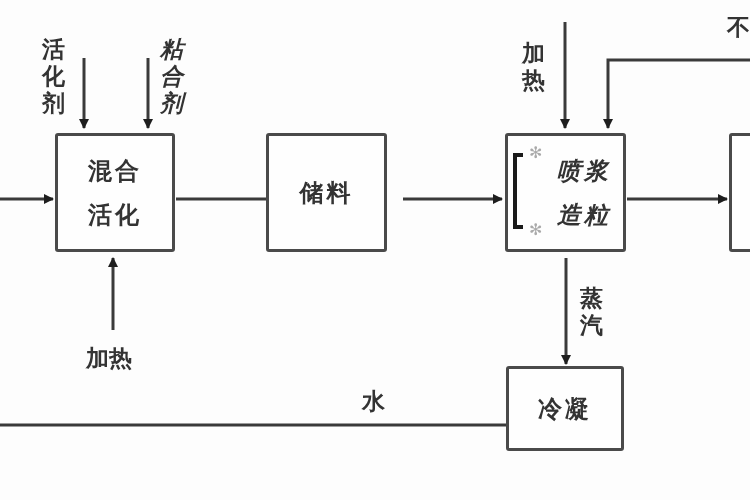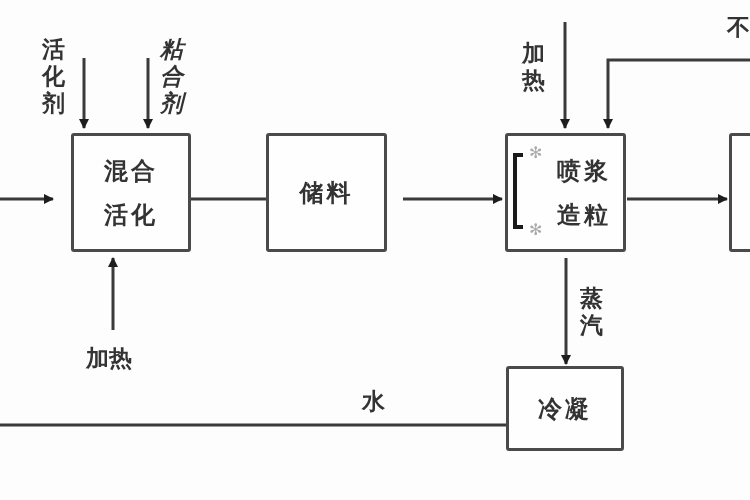--- a/index.html
+++ b/index.html
@@ -42,30 +42,30 @@
       <polyline points="750,60 608,60 608,128" marker-end="url(#ah)"></polyline>
 
       <line x1="627" y1="199" x2="727" y2="199" marker-end="url(#ah)"></line>
 
       <line x1="566" y1="258" x2="566" y2="364" marker-end="url(#ah)"></line>
 
       <line x1="0" y1="425" x2="506" y2="425"></line>
     </g>
   </svg>
 
-  <div class="box" style="left:55px;top:133px;width:120px;height:119px;margin-left:16px;">
+  <div class="box" style="left:55px;top:133px;width:120px;height:119px;">
     <span class="t">混合</span>
     <span class="t">活化</span>
   </div>
 
   <div class="box" style="left:266px;top:133px;width:121px;height:119px;">
     <span class="t">储料</span>
   </div>
 
-  <div class="box" style="left:505px;top:133px;width:121px;height:119px;align-items:flex-end;padding-right:12px;">
+  <div class="box" style="left:505px;top:133px;width:121px;height:119px;align-items:flex-end;padding-right:12px;font-style:italic;">
     <span class="t">喷浆</span>
     <span class="t">造粒</span>
   </div>
   <div class="bracket"></div>
   <span class="spark" style="left:529px;top:145px;">✻</span>
   <span class="spark" style="left:529px;top:222px;">✻</span>
 
   <div class="box" style="left:729px;top:133px;width:40px;height:119px;"></div>
 
   <div class="box" style="left:506px;top:366px;width:118px;height:85px;">

